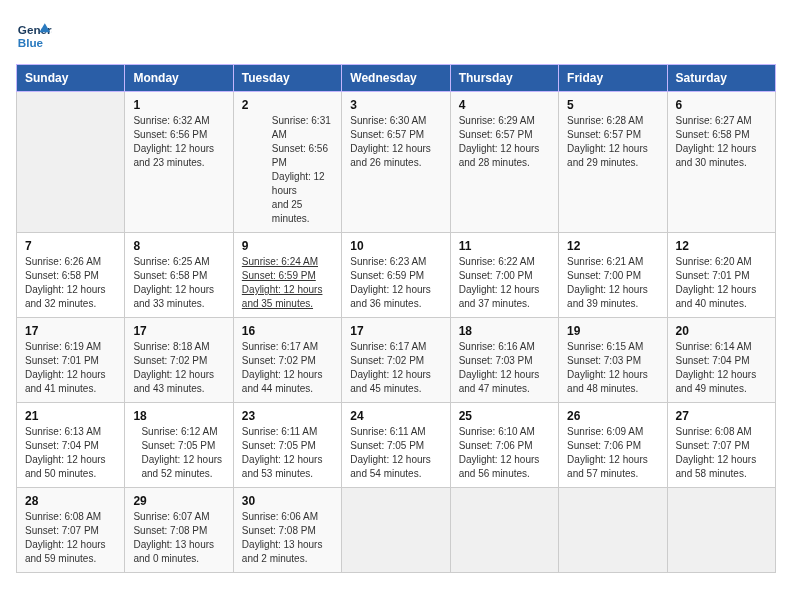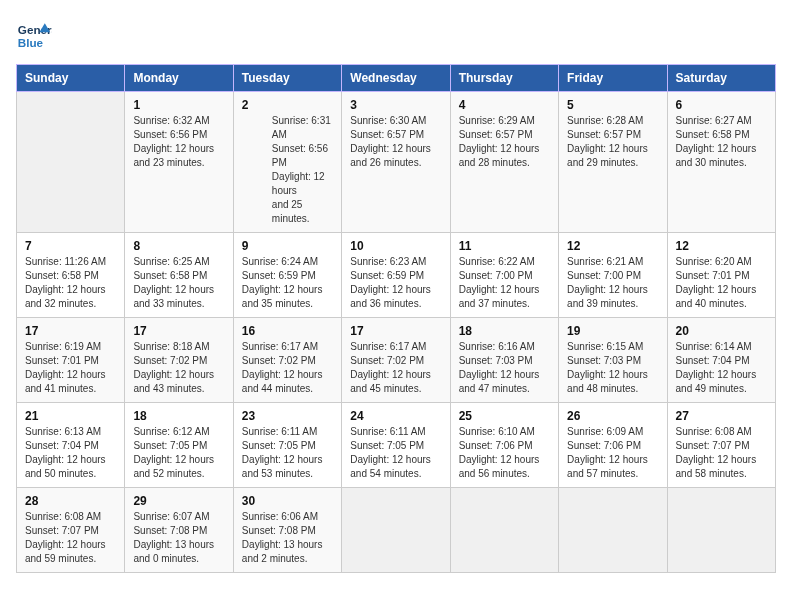--- a/index.html
+++ b/index.html
@@ -148,35 +148,35 @@
           <div class="day-number">6</div>
           <div class="day-info" style="white-space: pre-line;">Sunrise: 6:27 AM
 Sunset: 6:58 PM
 Daylight: 12 hours
 and 30 minutes.</div>
         </td>
       </tr>
       <tr>
         <td>
           <div class="day-number">7</div>
-          <div class="day-info" style="white-space: pre-line;">Sunrise: 11:26 AM
+          <div class="day-info" style="white-space: pre-line;">Sunrise: 6:26 AM
 Sunset: 6:58 PM
 Daylight: 12 hours
 and 32 minutes.</div>
         </td>
         <td>
           <div class="day-number">8</div>
           <div class="day-info" style="white-space: pre-line;">Sunrise: 6:25 AM
 Sunset: 6:58 PM
 Daylight: 12 hours
 and 33 minutes.</div>
         </td>
         <td>
           <div class="day-number">9</div>
-          <div class="day-info" style="white-space: pre-line;">Sunrise: 6:24 AM
+          <div class="day-info" style="white-space: pre-line; text-decoration: underline;">Sunrise: 6:24 AM
 Sunset: 6:59 PM
 Daylight: 12 hours
 and 35 minutes.</div>
         </td>
         <td>
           <div class="day-number">10</div>
           <div class="day-info" style="white-space: pre-line;">Sunrise: 6:23 AM
 Sunset: 6:59 PM
 Daylight: 12 hours
 and 36 minutes.</div>
@@ -257,21 +257,21 @@
       <tr>
         <td>
           <div class="day-number">21</div>
           <div class="day-info" style="white-space: pre-line;">Sunrise: 6:13 AM
 Sunset: 7:04 PM
 Daylight: 12 hours
 and 50 minutes.</div>
         </td>
         <td>
           <div class="day-number">18</div>
-          <div class="day-info" style="white-space: pre-line;">Sunrise: 6:12 AM
+          <div class="day-info" style="white-space: pre-line; margin-left: 8px;">Sunrise: 6:12 AM
 Sunset: 7:05 PM
 Daylight: 12 hours
 and 52 minutes.</div>
         </td>
         <td>
           <div class="day-number">23</div>
           <div class="day-info" style="white-space: pre-line;">Sunrise: 6:11 AM
 Sunset: 7:05 PM
 Daylight: 12 hours
 and 53 minutes.</div>

